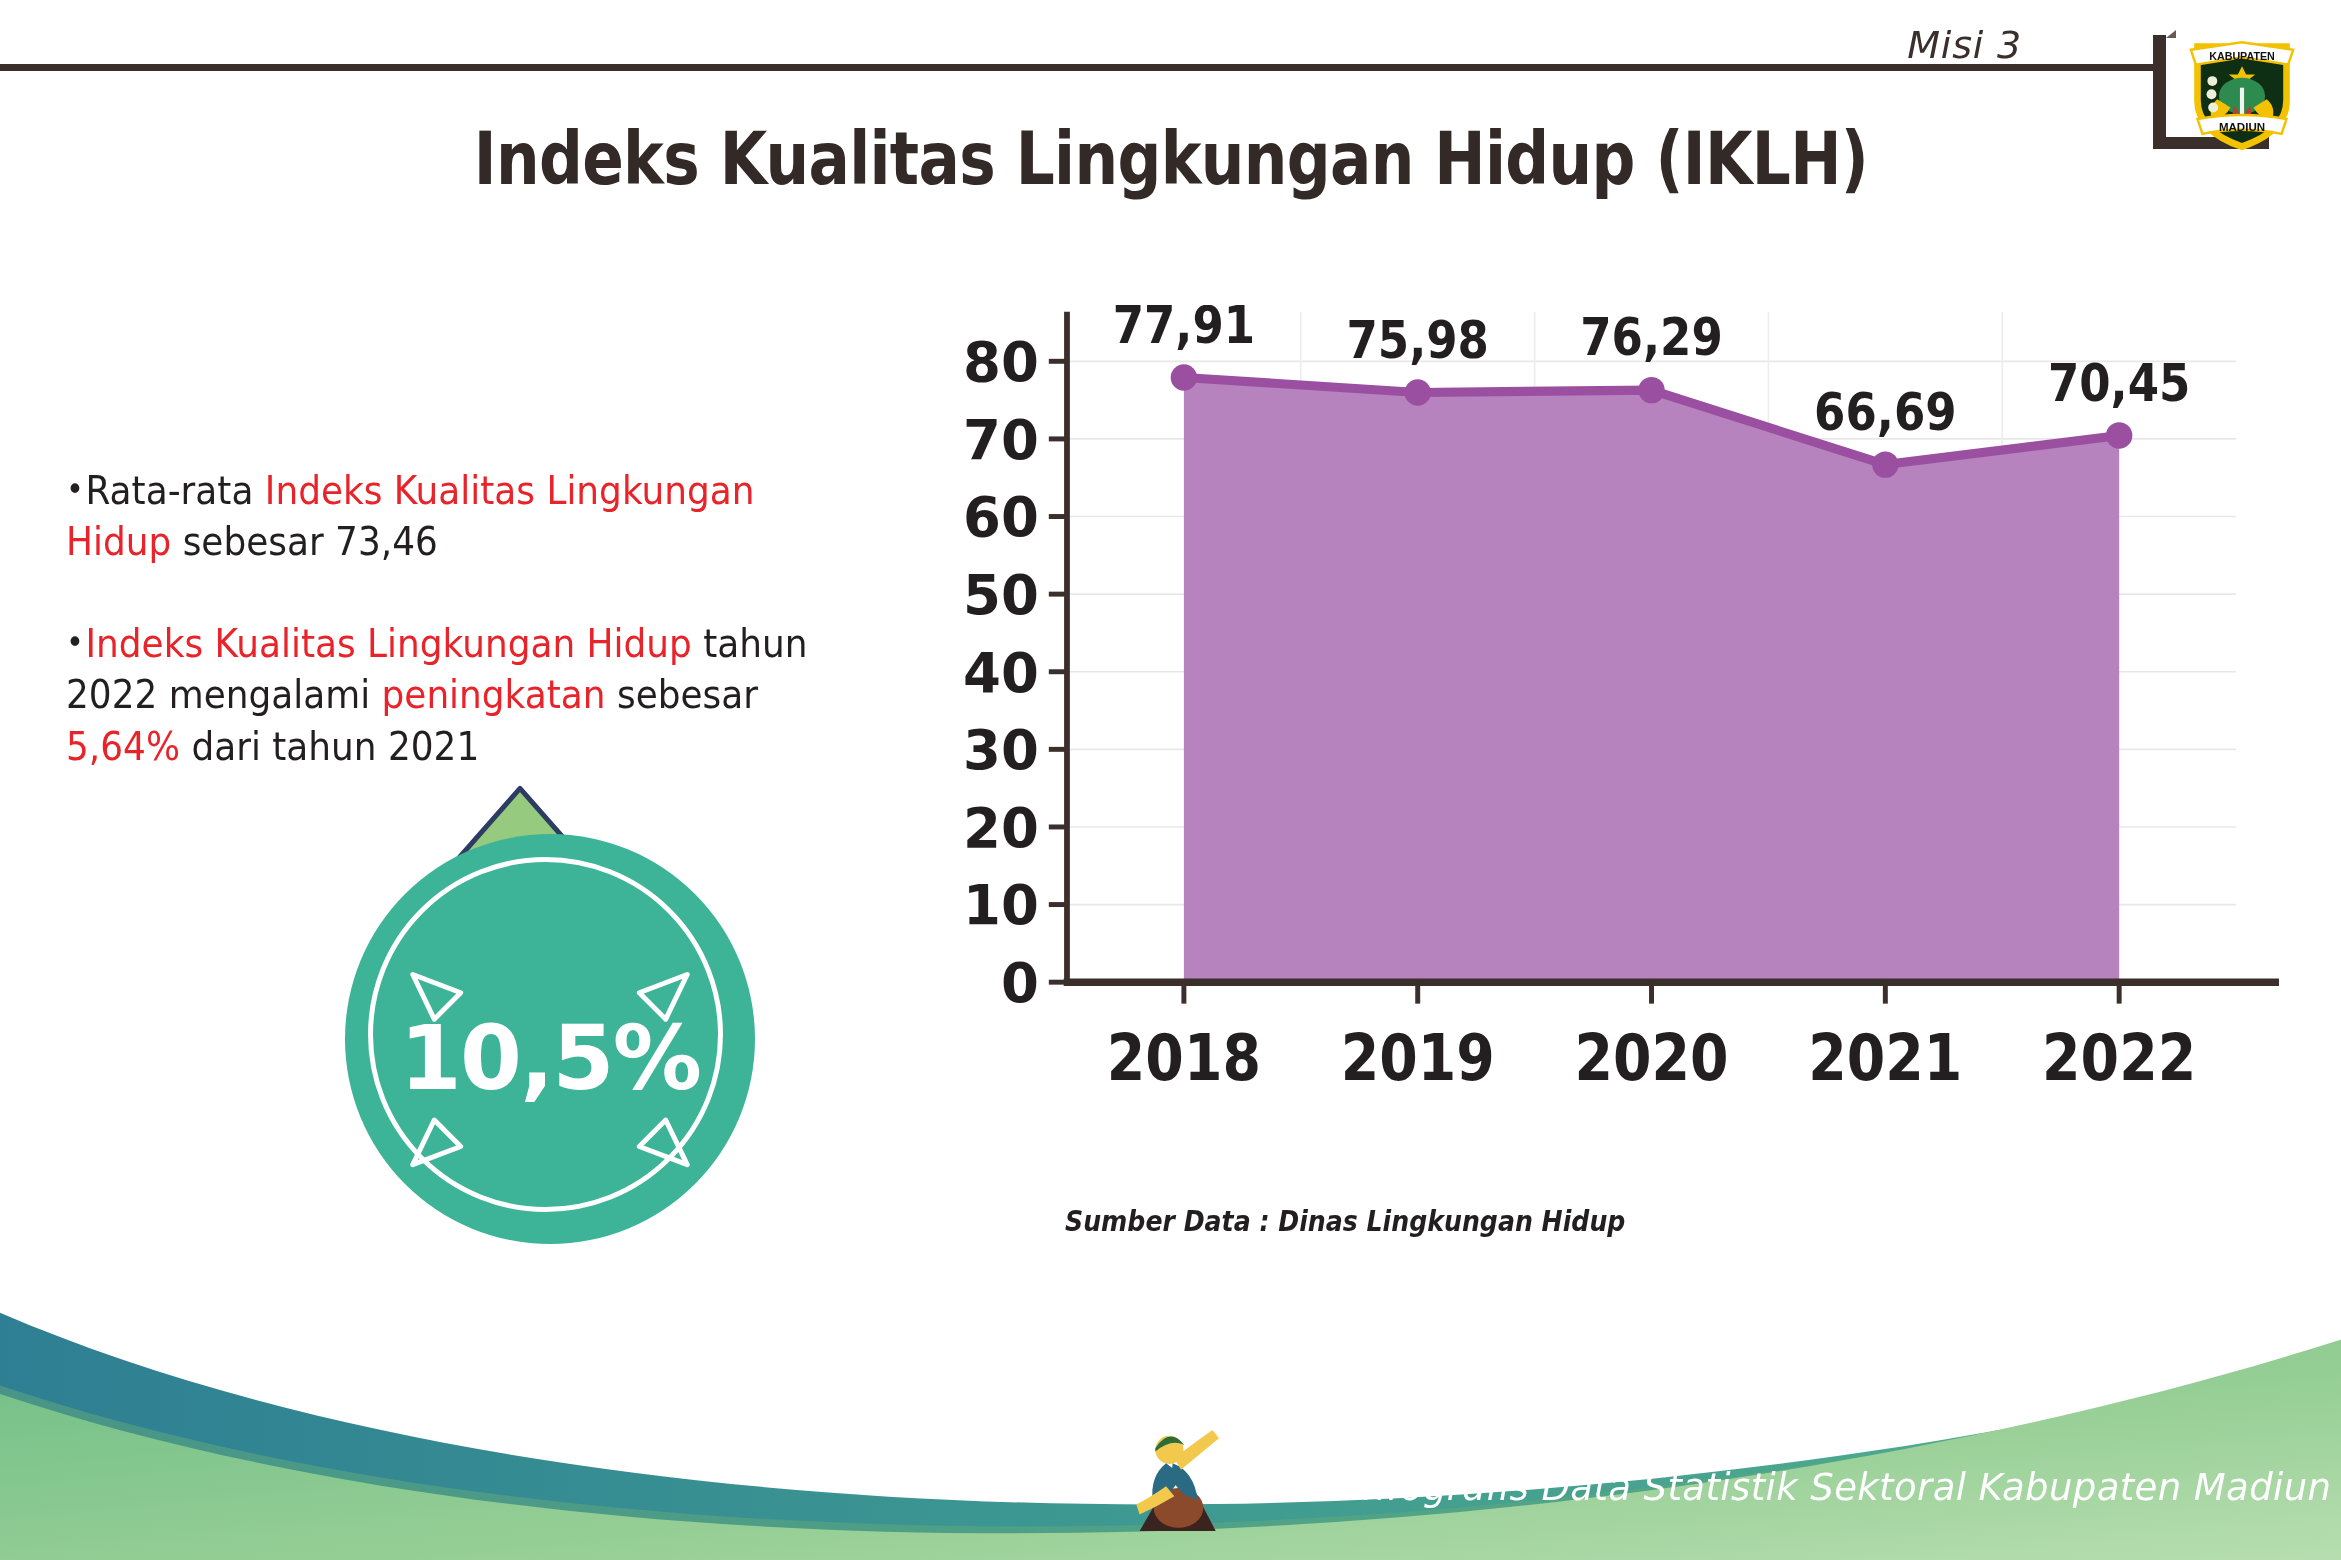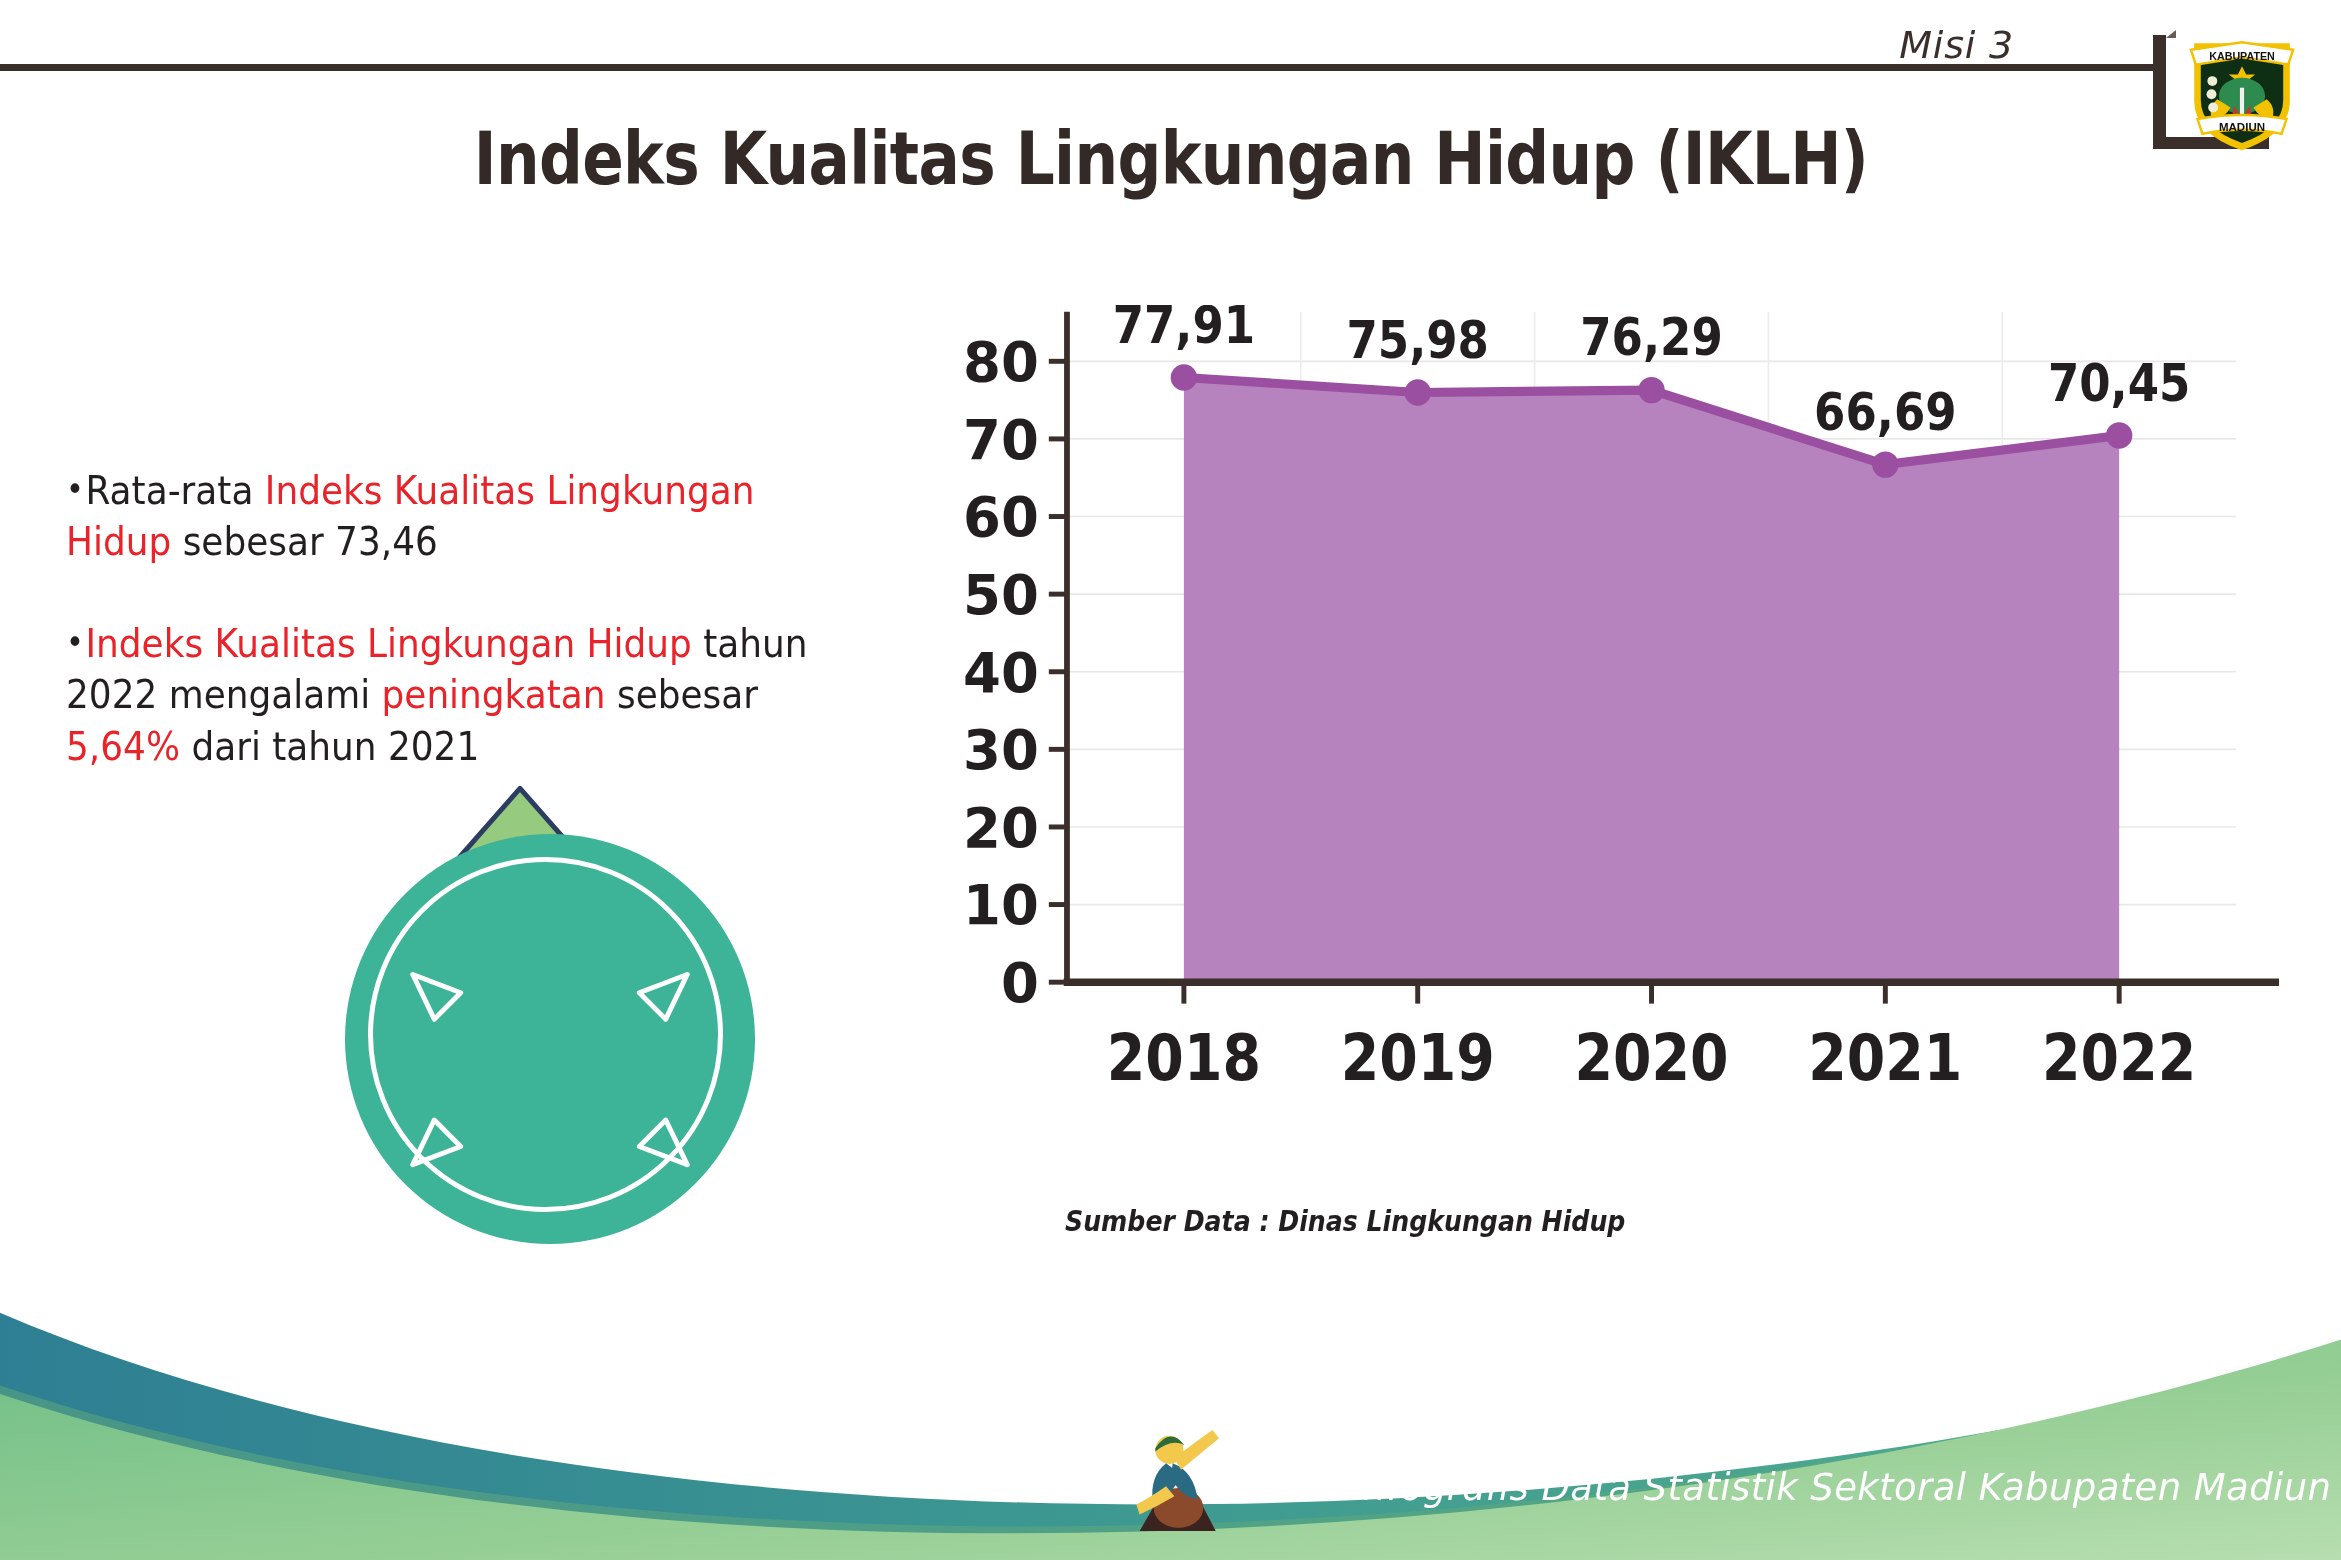--- a/index.html
+++ b/index.html
@@ -19,21 +19,21 @@
   #header-rule {
     position: absolute;
     left: 0;
     top: 64px;
     width: 2160px;
     height: 7.4px;
     background: #3B2F2C;
   }
   #misi-label {
     position: absolute;
-    right: 328px;
+    right: 320px;
     top: 23px;
     font-family: "DejaVu Sans", sans-serif;
     font-style: italic;
     font-size: 38px;
     color: #3B2F2C;
     letter-spacing: 0.8px;
     white-space: nowrap;
   }
   
   #logo-bracket-v {
@@ -255,20 +255,21 @@
     <path d="M150 375 L150 220 L85 220 L230 55 L375 220 L310 220 L310 375 Z" fill="#96CA7F" stroke="#2C3C63" stroke-width="6" stroke-linejoin="round"></path>
   </svg>
   <div id="badge-circle"></div>
   <div id="badge-inner-ring"></div>
   <svg style="position:absolute;left:15px;top:91px;width:410px;height:410px;" viewBox="0 0 496 496">
     <path d="M82 170 L140 192 L108 224 Z" fill="none" stroke="#ffffff" stroke-width="6" stroke-linejoin="round"></path>
     <path d="M414 170 L356 192 L388 224 Z" fill="none" stroke="#ffffff" stroke-width="6" stroke-linejoin="round"></path>
     <path d="M82 400 L140 378 L108 346 Z" fill="none" stroke="#ffffff" stroke-width="6" stroke-linejoin="round"></path>
     <path d="M414 400 L356 378 L388 346 Z" fill="none" stroke="#ffffff" stroke-width="6" stroke-linejoin="round"></path>
   </svg>
+  <div id="badge-value">10,5%</div>
 </div>
 
 <div id="chart-block">
   <svg id="chart-svg" width="1321" height="892" viewBox="0 0 1600 1080">
       <line x1="132" y1="820" x2="1548" y2="820" stroke="#E8E8E8" stroke-width="2"></line>
       <line x1="132" y1="726" x2="1548" y2="726" stroke="#E8E8E8" stroke-width="2"></line>
       <line x1="132" y1="632" x2="1548" y2="632" stroke="#E8E8E8" stroke-width="2"></line>
       <line x1="132" y1="538" x2="1548" y2="538" stroke="#E8E8E8" stroke-width="2"></line>
       <line x1="132" y1="444" x2="1548" y2="444" stroke="#E8E8E8" stroke-width="2"></line>
       <line x1="132" y1="350" x2="1548" y2="350" stroke="#E8E8E8" stroke-width="2"></line>

